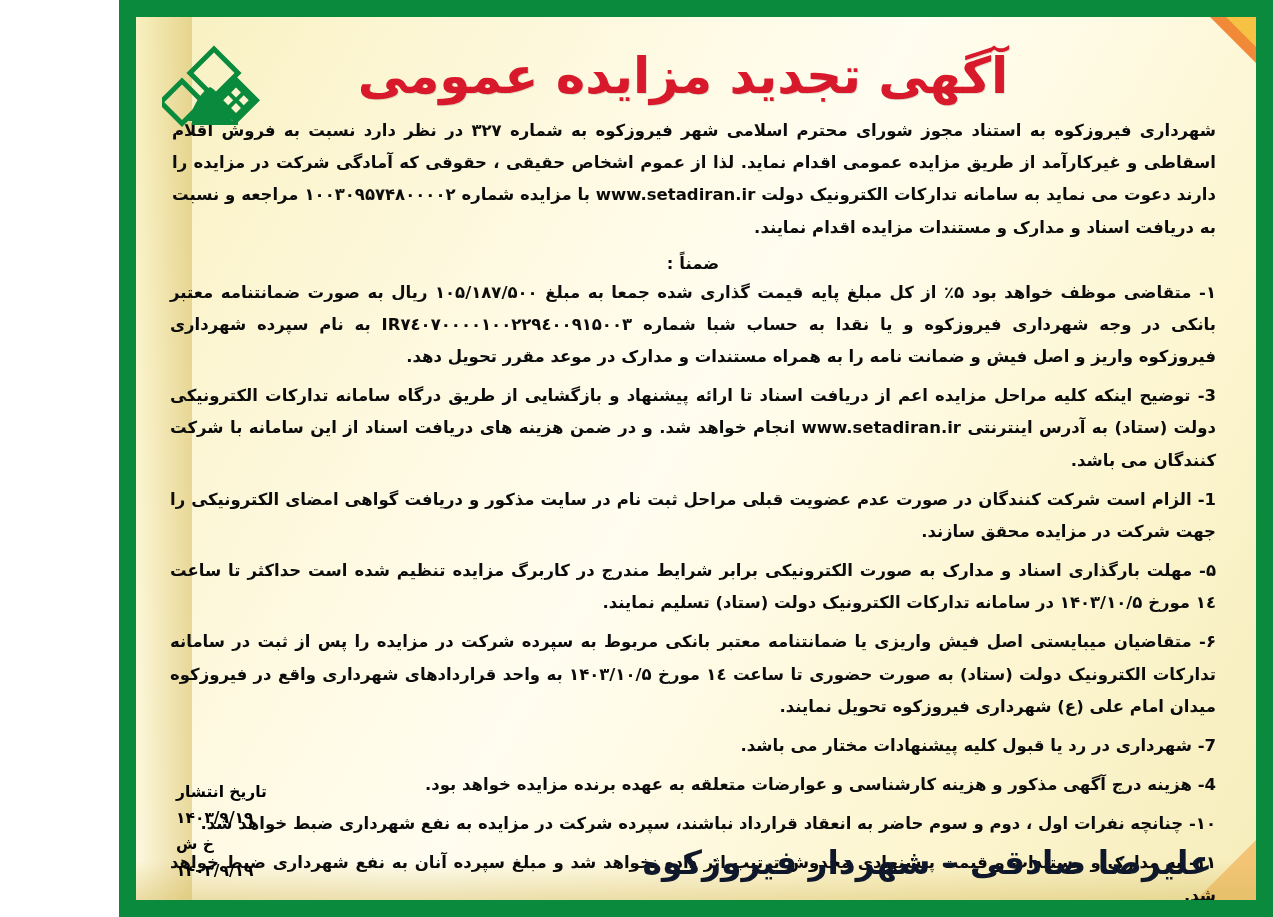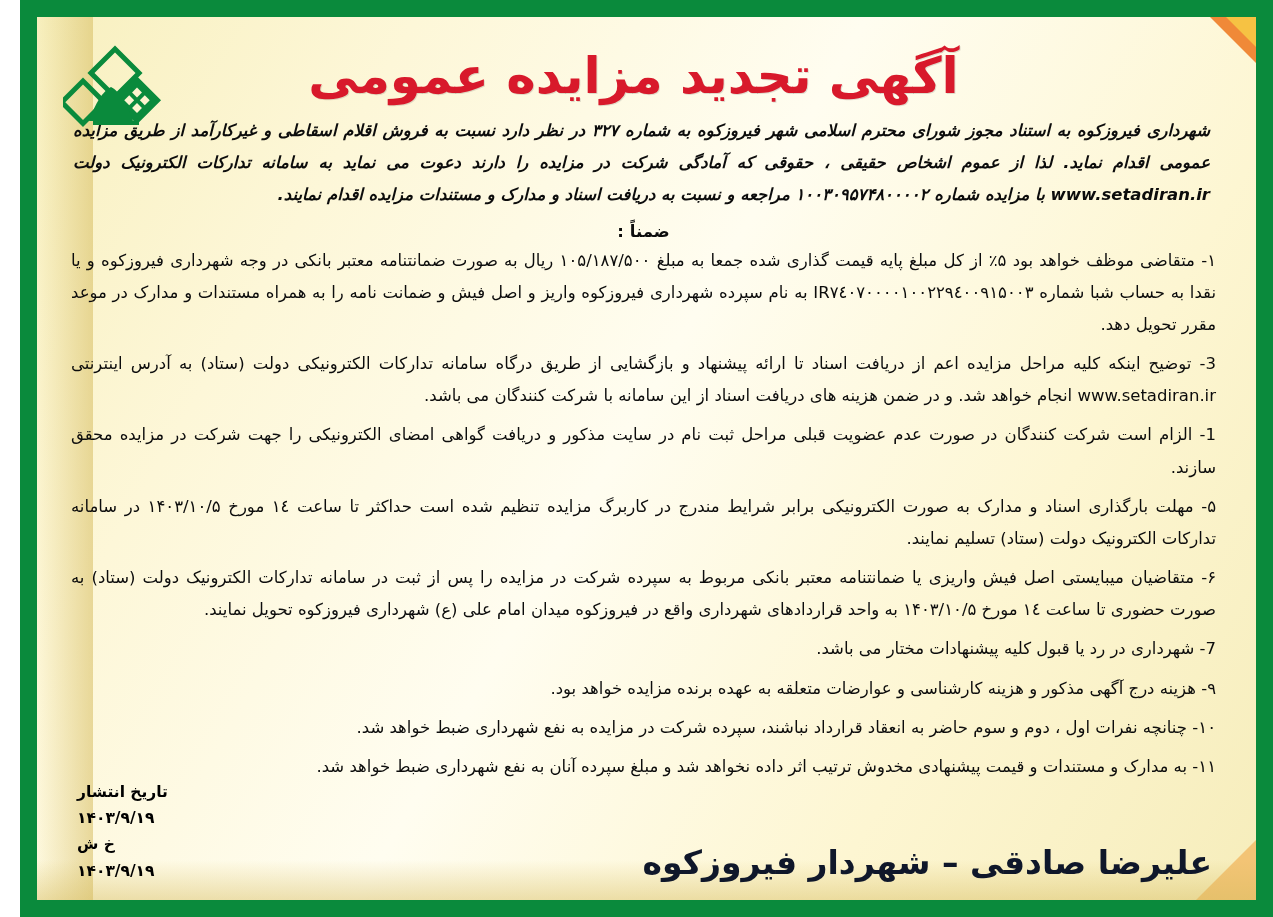--- a/index.html
+++ b/index.html
@@ -10,21 +10,21 @@
     width: 1273px;
     height: 917px;
     background: #ffffff;
     font-family: "DejaVu Sans", "Liberation Sans", sans-serif;
     overflow: hidden;
   }
 
   
   .poster {
     position: relative;
-    width: 1253px;
+    width: 1154px;
     height: 917px;
     box-sizing: border-box;
     background: #0a8a3c;
     padding: 14px;
   }
   .frame-inner {
     position: relative;
     width: 100%;
     height: 100%;
     box-sizing: border-box;
@@ -103,44 +103,43 @@
     margin: 16px 130px 10px 110px;
     text-shadow: 1px 1px 0 rgba(0,0,0,.12);
     font-family: "DejaVu Sans", "Liberation Sans", sans-serif;
   }
 
   .intro {
     font-size: 16.5px;
     line-height: 1.95;
     text-align: justify;
     text-align-last: right;
-    margin: 6px 6px 10px 2px;
-    font-weight: bold;
-    font-style: italic;
+    margin: 6px 0 10px 2px;
+    font-weight: bold;
   }
 
   .label-zemnan {
     font-size: 16.5px;
     font-weight: bold;
     margin: 6px 0 4px 0;
     text-align: center;
   }
 
   ol.clauses {
     list-style: none;
     margin: 0;
     padding: 0;
   }
   ol.clauses li {
     font-size: 16.5px;
     line-height: 1.95;
     text-align: justify;
     text-align-last: right;
     margin-bottom: 7px;
-    font-weight: normal;
+    font-weight: bold;
   }
 
   .signature {
     position: absolute;
     bottom: 18px;
     right: 44px;
     font-size: 33px;
     font-weight: bold;
     color: #0f172a;
     z-index: 6;
@@ -198,21 +197,21 @@
 
       <div class="label-zemnan">ضمناً :</div>
 
       <ol class="clauses">
         <li>۱- متقاضی موظف خواهد بود ۵٪ از کل مبلغ پایه قیمت گذاری شده جمعا به مبلغ ۱۰۵/۱۸۷/۵۰۰ ریال به صورت ضمانتنامه معتبر بانکی در وجه شهرداری فیروزکوه و یا نقدا به حساب شبا شماره IR۷٤۰۷۰۰۰۰۱۰۰۲۲۹٤۰۰۹۱۵۰۰۳ به نام سپرده شهرداری فیروزکوه واریز و اصل فیش و ضمانت نامه را به همراه مستندات و مدارک در موعد مقرر تحویل دهد.</li>
         <li>3- توضیح اینکه کلیه مراحل مزایده اعم از دریافت اسناد تا ارائه پیشنهاد و بازگشایی از طریق درگاه سامانه تدارکات الکترونیکی دولت (ستاد) به آدرس اینترنتی www.setadiran.ir انجام خواهد شد. و در ضمن هزینه های دریافت اسناد از این سامانه با شرکت کنندگان می باشد.</li>
         <li>1- الزام است شرکت کنندگان در صورت عدم عضویت قبلی مراحل ثبت نام در سایت مذکور و دریافت گواهی امضای الکترونیکی را جهت شرکت در مزایده محقق سازند.</li>
         <li>۵- مهلت بارگذاری اسناد و مدارک به صورت الکترونیکی برابر شرایط مندرج در کاربرگ مزایده تنظیم شده است حداکثر تا ساعت ۱٤ مورخ ۱۴۰۳/۱۰/۵ در سامانه تدارکات الکترونیک دولت (ستاد) تسلیم نمایند.</li>
         <li>۶- متقاضیان میبایستی اصل فیش واریزی یا ضمانتنامه معتبر بانکی مربوط به سپرده شرکت در مزایده را پس از ثبت در سامانه تدارکات الکترونیک دولت (ستاد) به صورت حضوری تا ساعت ۱٤ مورخ ۱۴۰۳/۱۰/۵ به واحد قراردادهای شهرداری واقع در فیروزکوه میدان امام علی (ع) شهرداری فیروزکوه تحویل نمایند.</li>
         <li>7- شهرداری در رد یا قبول کلیه پیشنهادات مختار می باشد.</li>
-        <li>۹- هزینه درج آگهی مذکور و هزینه کارشناسی و عوارضات متعلقه به عهده برنده مزایده خواهد بود.</li>
+        <li>4- هزینه درج آگهی مذکور و هزینه کارشناسی و عوارضات متعلقه به عهده برنده مزایده خواهد بود.</li>
         <li>۱۰- چنانچه نفرات اول ، دوم و سوم حاضر به انعقاد قرارداد نباشند، سپرده شرکت در مزایده به نفع شهرداری ضبط خواهد شد.</li>
         <li>۱۱- به مدارک و مستندات و قیمت پیشنهادی مخدوش ترتیب اثر داده نخواهد شد و مبلغ سپرده آنان به نفع شهرداری ضبط خواهد شد.</li>
       </ol>
 
     </div>
 
     <div class="signature">علیرضا صادقی – شهردار فیروزکوه</div>
 
     <div class="dates">
       <div class="line">تاریخ انتشار</div>

